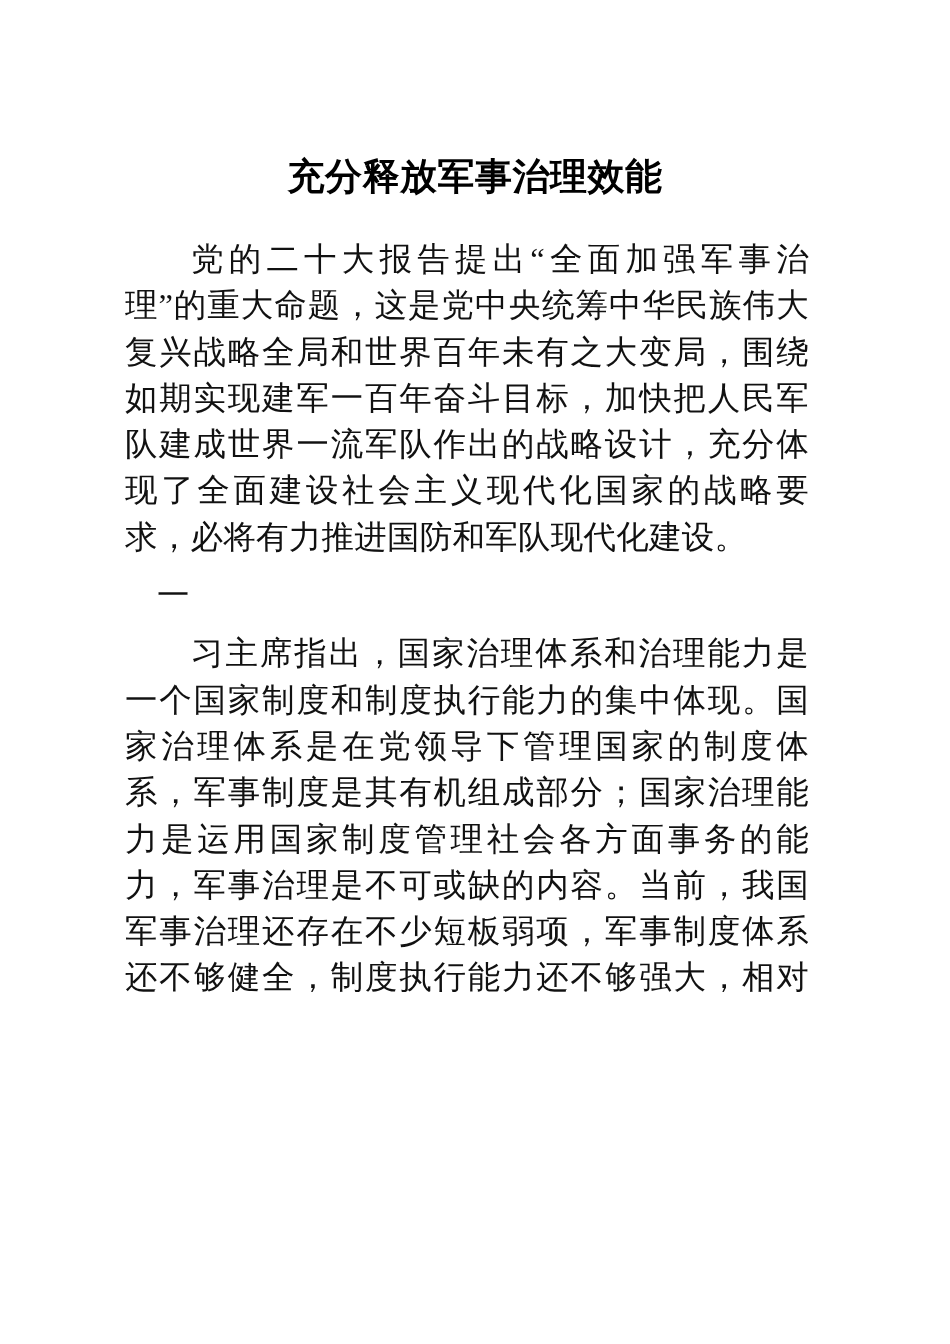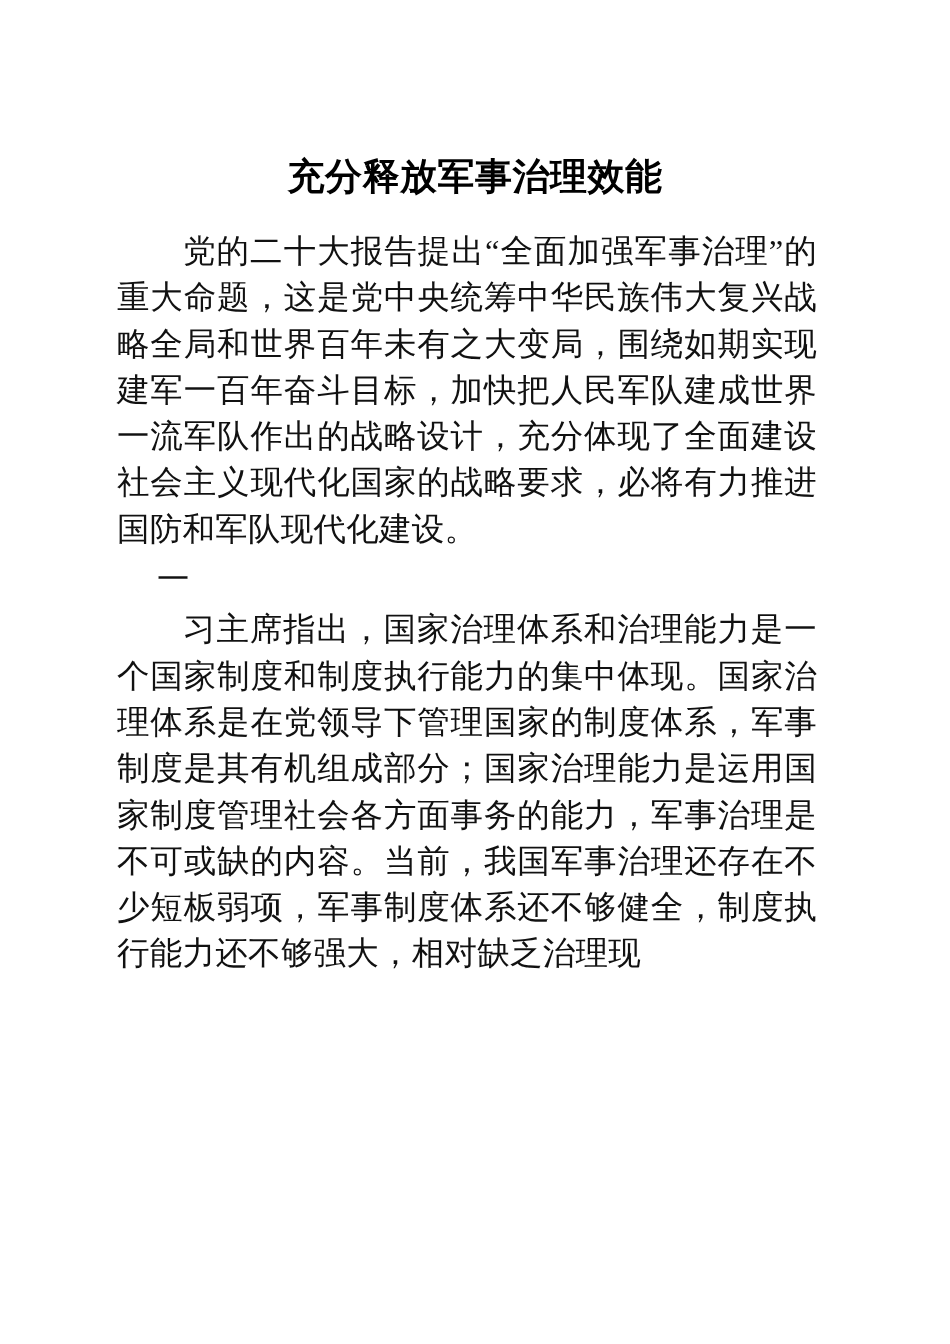--- a/index.html
+++ b/index.html
@@ -33,21 +33,21 @@
     color: #000000;
     white-space: nowrap;
   }
   .body-block {
     position: absolute;
     left: 113px;
     top: 224px;
     width: 708px;
   }
   p.para {
-    margin: 4px;
+    margin: 12px;
     padding: 0;
     font-family: "Liberation Serif", "DejaVu Serif", serif;
     font-size: 32.5px;
     line-height: 46.3px;
     color: #111111;
     text-align: justify;
     text-justify: inter-character;
     text-indent: 66px;
     letter-spacing: 0.25px;
     word-break: break-all;

